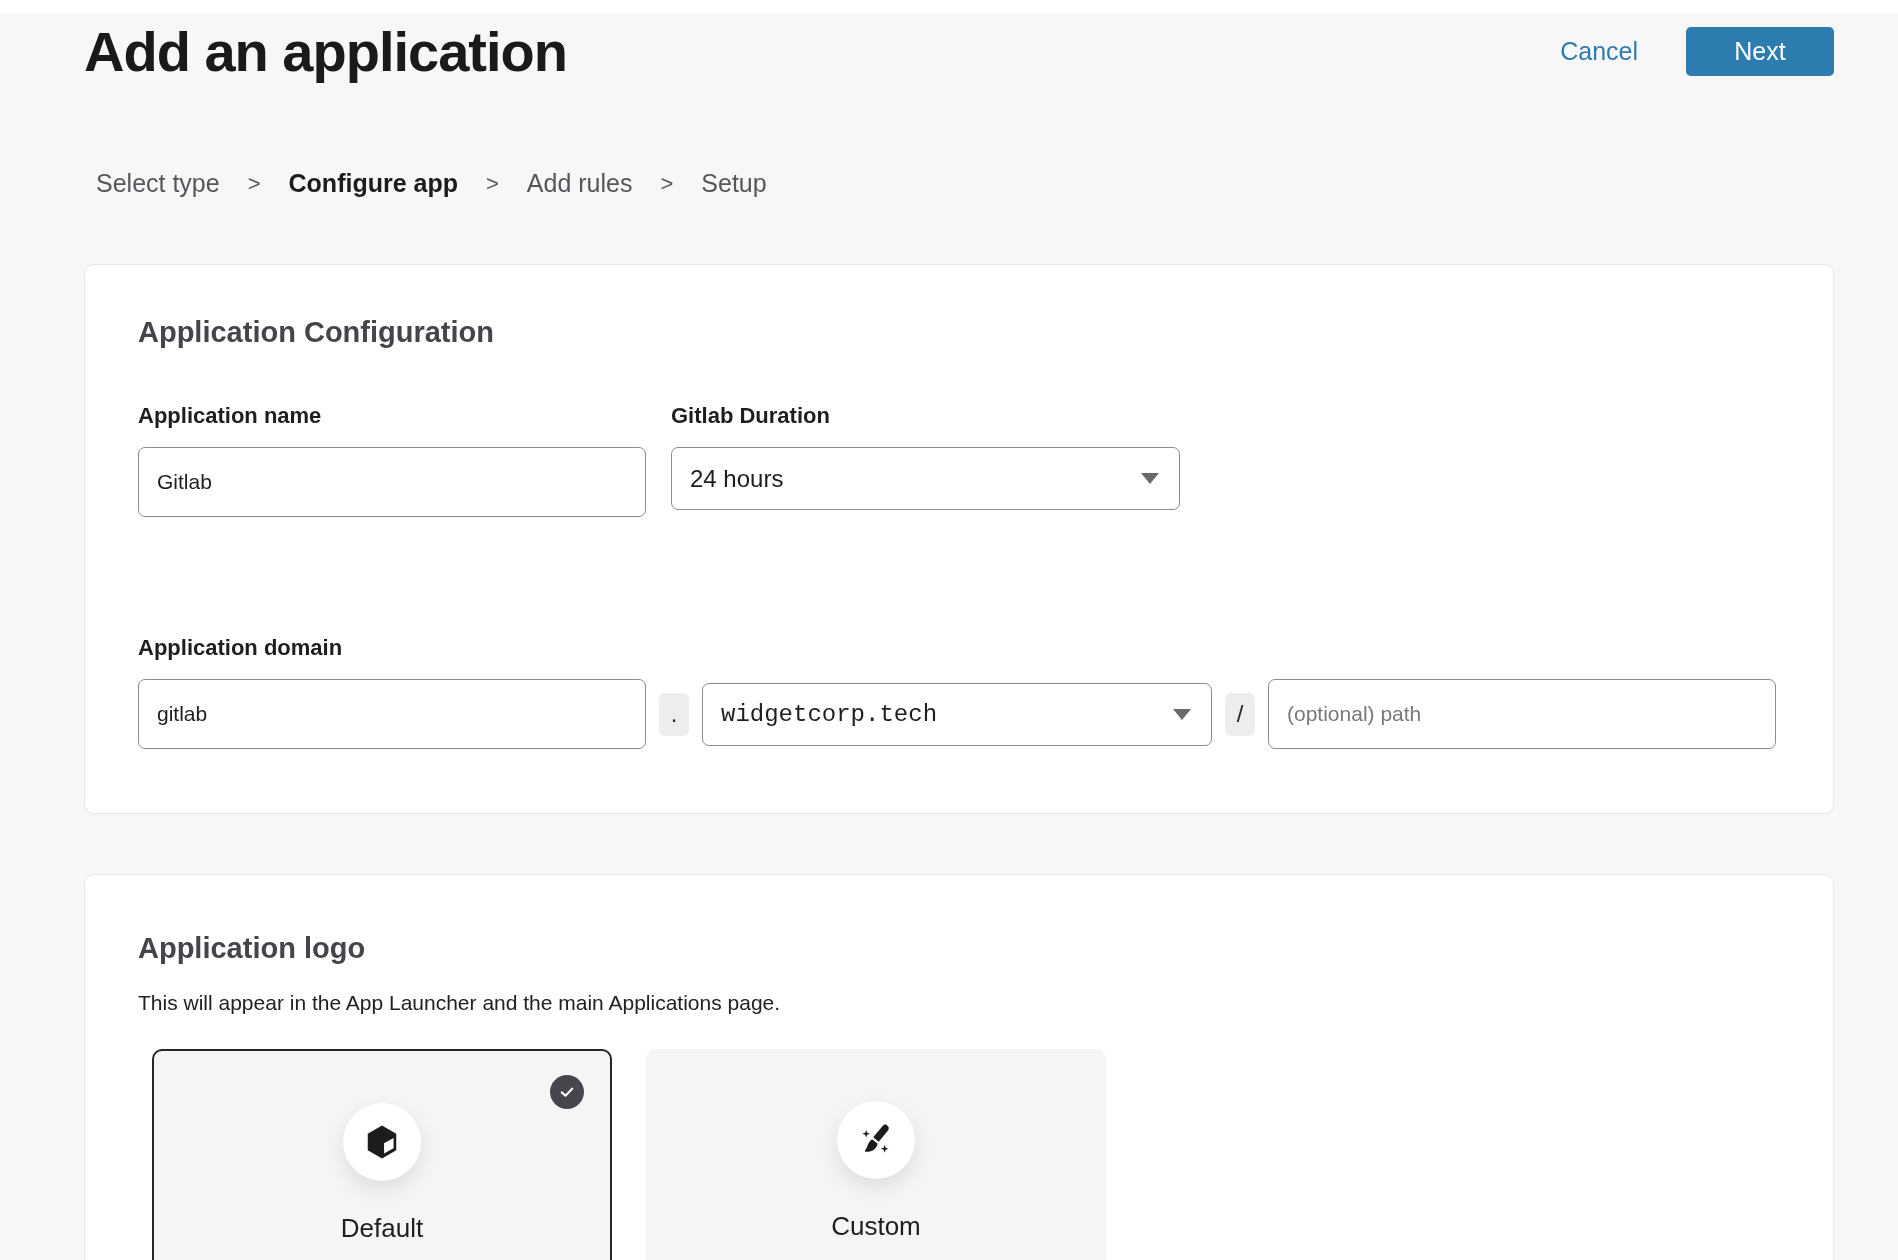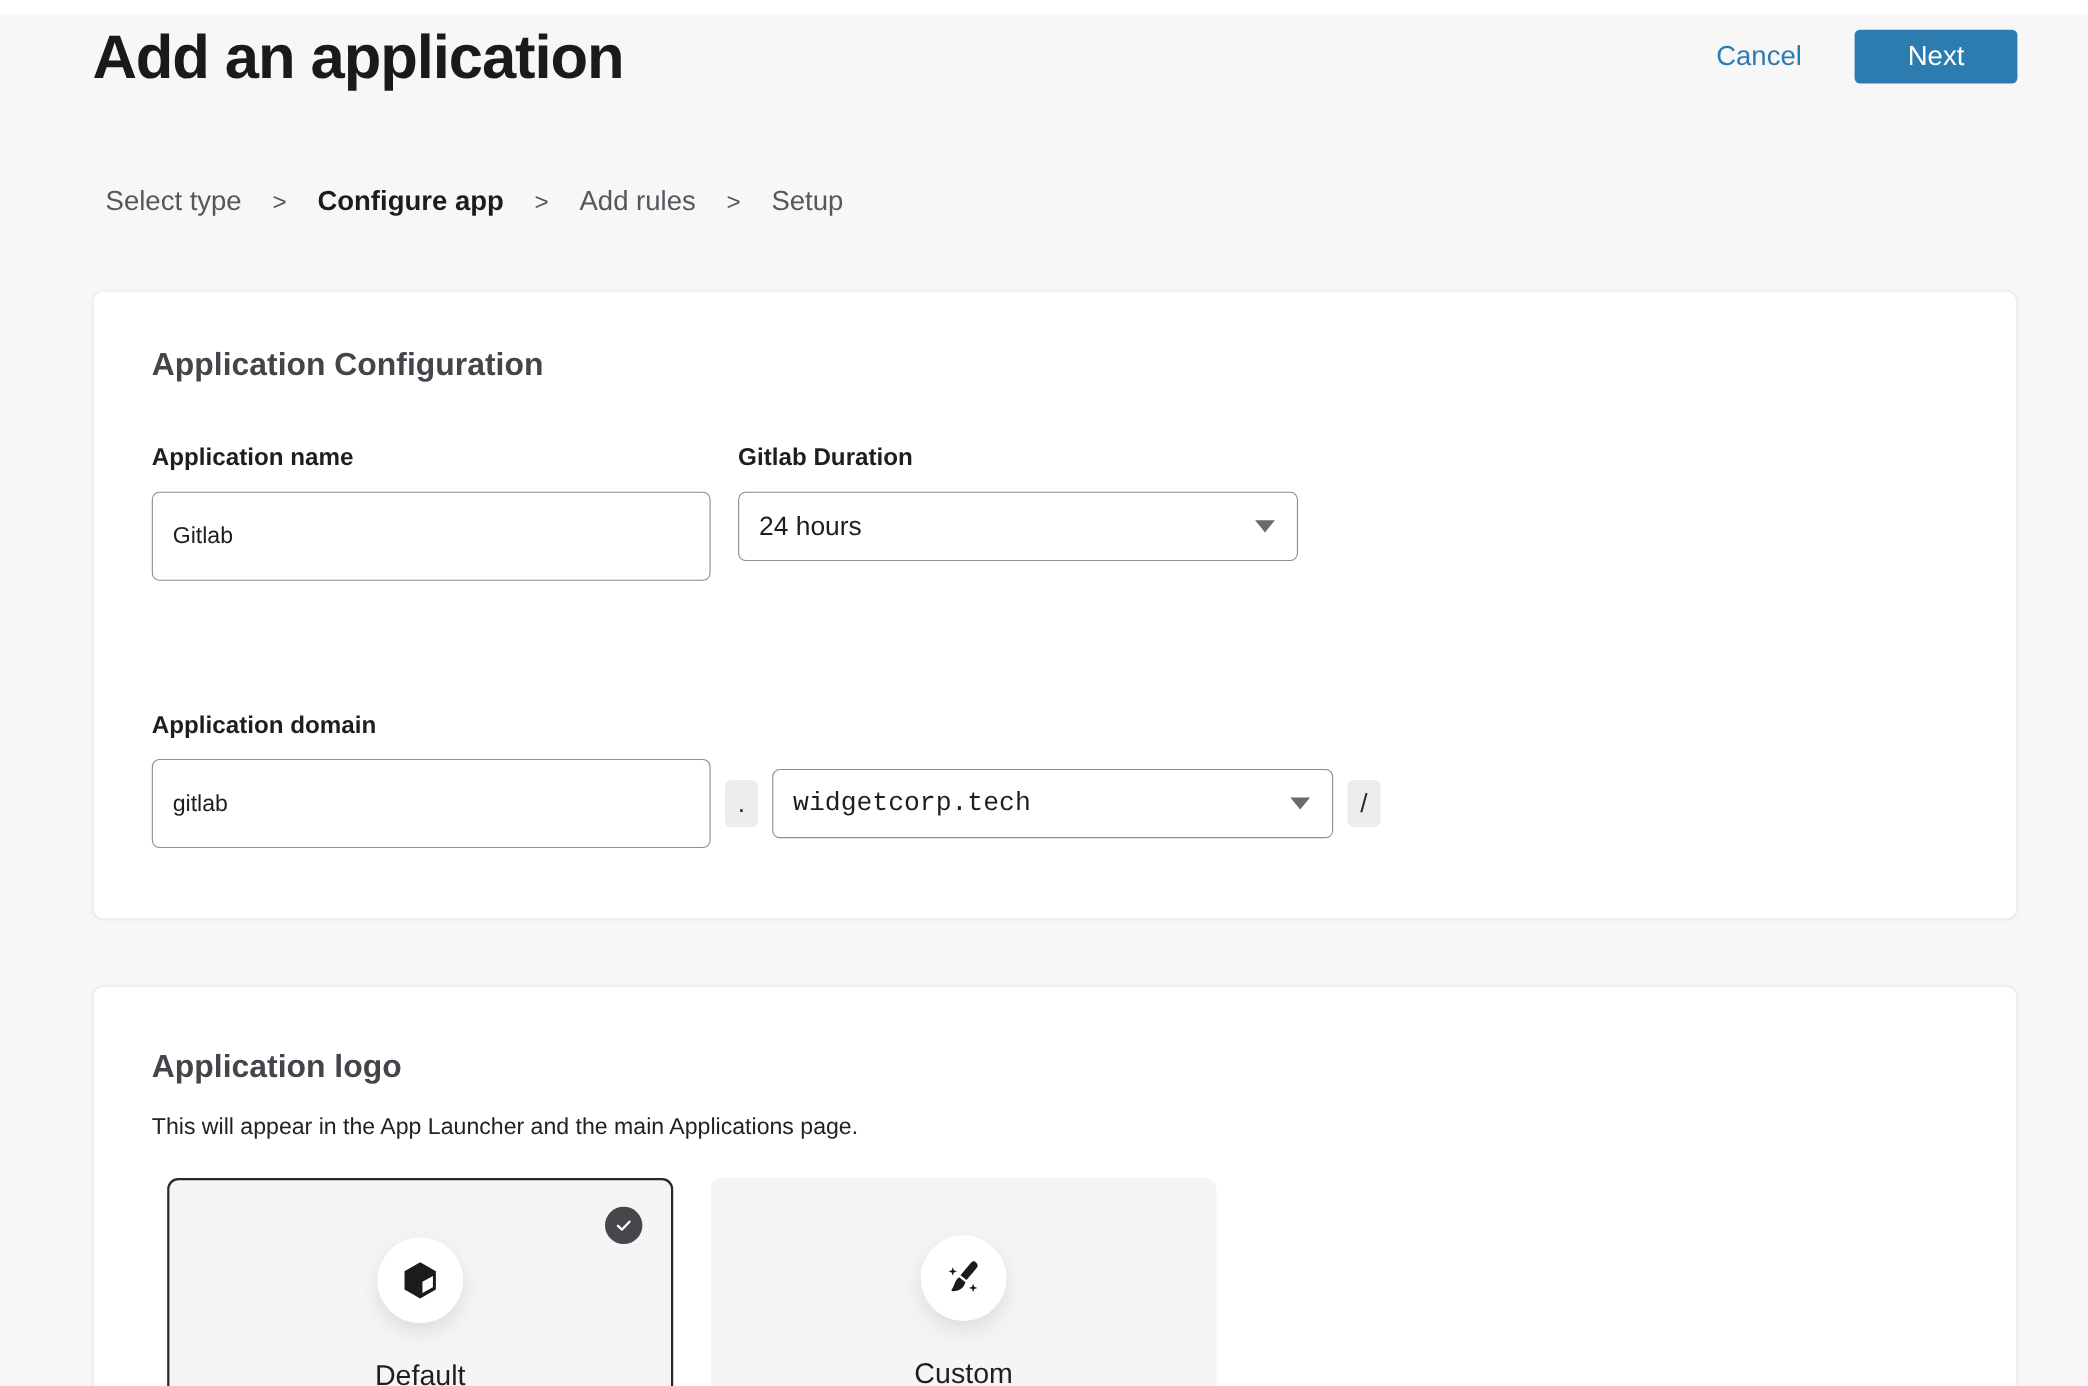--- a/index.html
+++ b/index.html
@@ -52,21 +52,21 @@
 
   .section-heading { font-size: 29px; font-weight: 700; color: #43454a; line-height: 34px; }
 
   .fields-row { display: flex; margin-top: 54px; }
   .field { width: 508px; margin-right: 25px; }
   .field-label {
     font-size: 22px; font-weight: 700; color: #1d1e21;
     margin-bottom: 18px; line-height: 26px;
   }
   .text-input {
-    width: 100%; height: 81px; background: #fff;
+    width: 100%; height: 70px; background: #fff;
     border: 1.5px solid #8b8b91; border-radius: 7px;
     font-size: 21px; color: #1d1e20; padding: 0 18px;
     font-family: "Liberation Sans", sans-serif; outline: none;
   }
   .text-input::placeholder { color: #77787d; }
   .select-box {
     width: 509px; height: 63px; background: #fff;
     border: 1.5px solid #8b8b91; border-radius: 7px;
     display: flex; align-items: center; justify-content: space-between;
     padding: 0 20px 0 18px; font-size: 24px; color: #1d1e20; cursor: pointer;
@@ -148,20 +148,21 @@
 
   <div class="field-label domain-label">Application domain</div>
   <div class="domain-row">
     <input class="text-input" type="text" style="width: 508px;" value="gitlab">
     <span class="sep-chip">.</span>
     <div class="select-box" style="width:510px;font-family:Liberation Mono, monospace;">
       <span>widgetcorp.tech</span>
       <span class="caret"></span>
     </div>
     <span class="sep-chip">/</span>
+    <input class="text-input" type="text" style="width: 508px;" placeholder="(optional) path">
   </div>
 </section>
 
 <section class="card logo">
   <h2 class="section-heading">Application logo</h2>
   <p class="logo-desc">This will appear in the App Launcher and the main Applications page.</p>
 
   <div class="tiles">
 
     <div class="tile selected">

